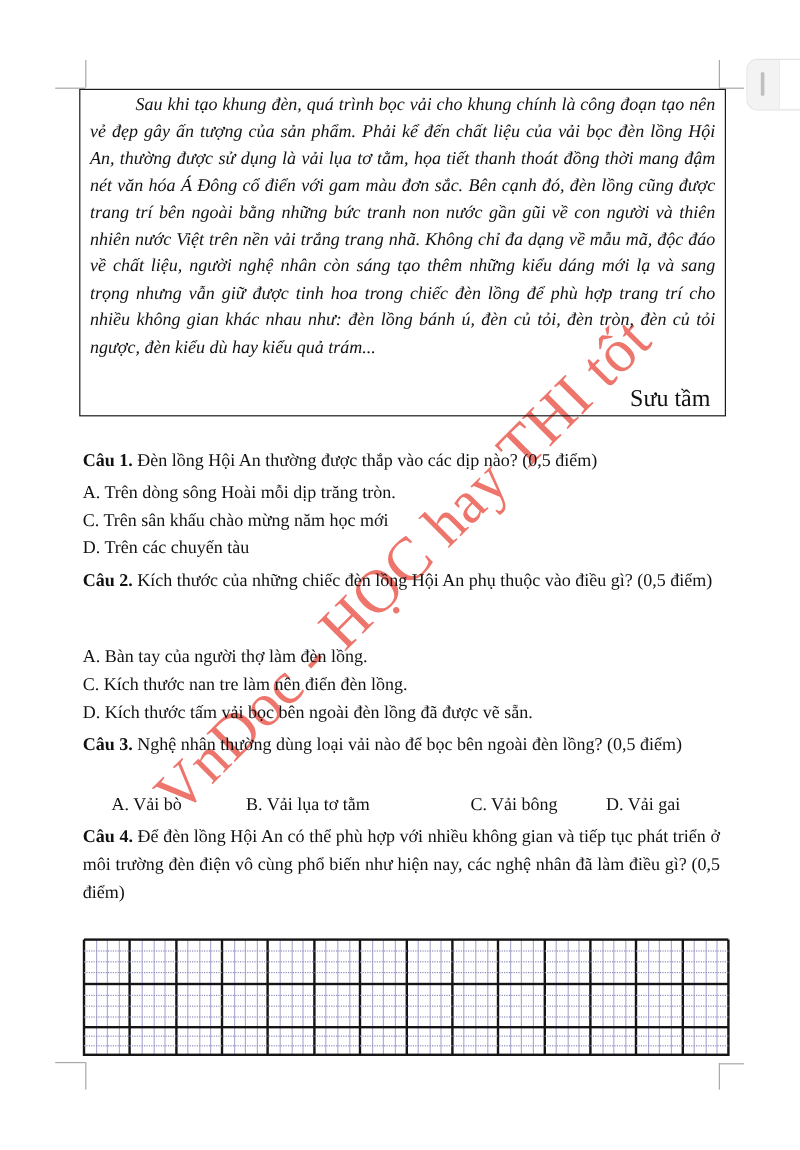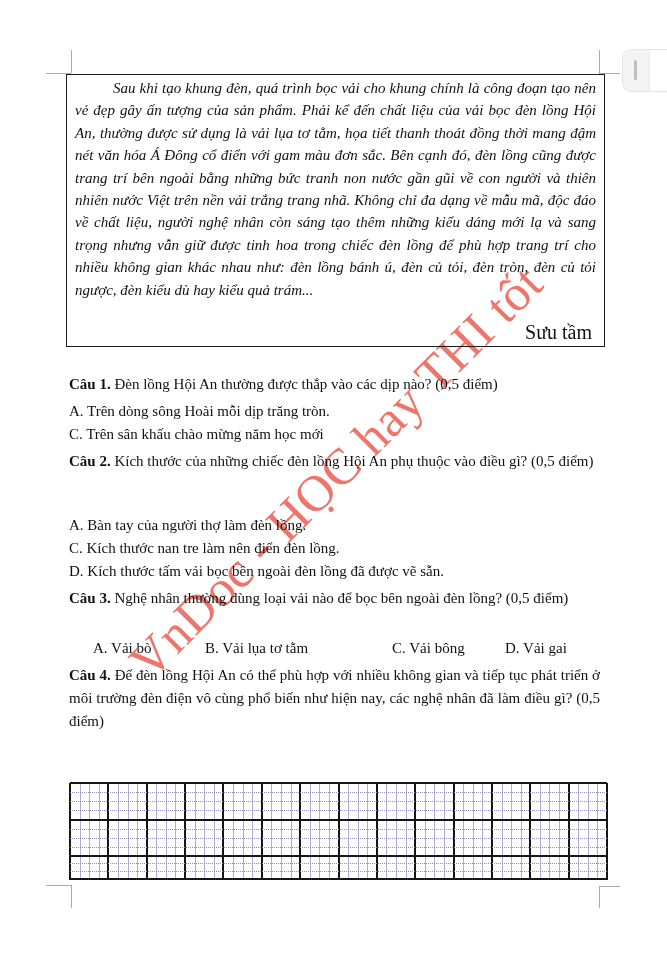--- a/index.html
+++ b/index.html
@@ -80,20 +80,21 @@
     <p class="ptext">Sau khi tạo khung đèn, quá trình bọc vải cho khung chính là công đoạn tạo nên vẻ đẹp gây ấn tượng của sản phẩm. Phải kể đến chất liệu của vải bọc đèn lồng Hội An, thường được sử dụng là vải lụa tơ tằm, họa tiết thanh thoát đồng thời mang đậm nét văn hóa Á Đông cổ điển với gam màu đơn sắc. Bên cạnh đó, đèn lồng cũng được trang trí bên ngoài bằng những bức tranh non nước gần gũi về con người và thiên nhiên nước Việt trên nền vải trắng trang nhã. Không chỉ đa dạng về mẫu mã, độc đáo về chất liệu, người nghệ nhân còn sáng tạo thêm những kiểu dáng mới lạ và sang trọng nhưng vẫn giữ được tinh hoa trong chiếc đèn lồng để phù hợp trang trí cho nhiều không gian khác nhau như: đèn lồng bánh ú, đèn củ tỏi, đèn tròn, đèn củ tỏi ngược, đèn kiểu dù hay kiểu quả trám...</p>
     <p class="attrib">Sưu tầm</p>
   </div>
 
   <div class="questions">
 
     <p class="qh"><b>Câu 1.</b> <span>Đèn lồng Hội An thường được thắp vào các dịp nào? (0,5 điểm)</span></p>
     <div class="opts">
       <div class="opt">A. Trên dòng sông Hoài mỗi dịp trăng tròn.</div>
       <div class="opt">C. Trên sân khấu chào mừng năm học mới</div>
+      <div class="opt">D. Trên các chuyến tàu</div>
     </div>
 
     <p class="qh h2"><b>Câu 2.</b> <span>Kích thước của những chiếc đèn lồng Hội An phụ thuộc vào điều gì? (0,5 điểm)</span></p>
     <div class="opts tight">
       <div class="opt">A. Bàn tay của người thợ làm đèn lồng.</div>
       <div class="opt">C. Kích thước nan tre làm nên điển đèn lồng.</div>
       <div class="opt">D. Kích thước tấm vải bọc bên ngoài đèn lồng đã được vẽ sẵn.</div>
     </div>
 
     <p class="qh h2"><b>Câu 3.</b> <span>Nghệ nhân thường dùng loại vải nào để bọc bên ngoài đèn lồng? (0,5 điểm)</span></p>

